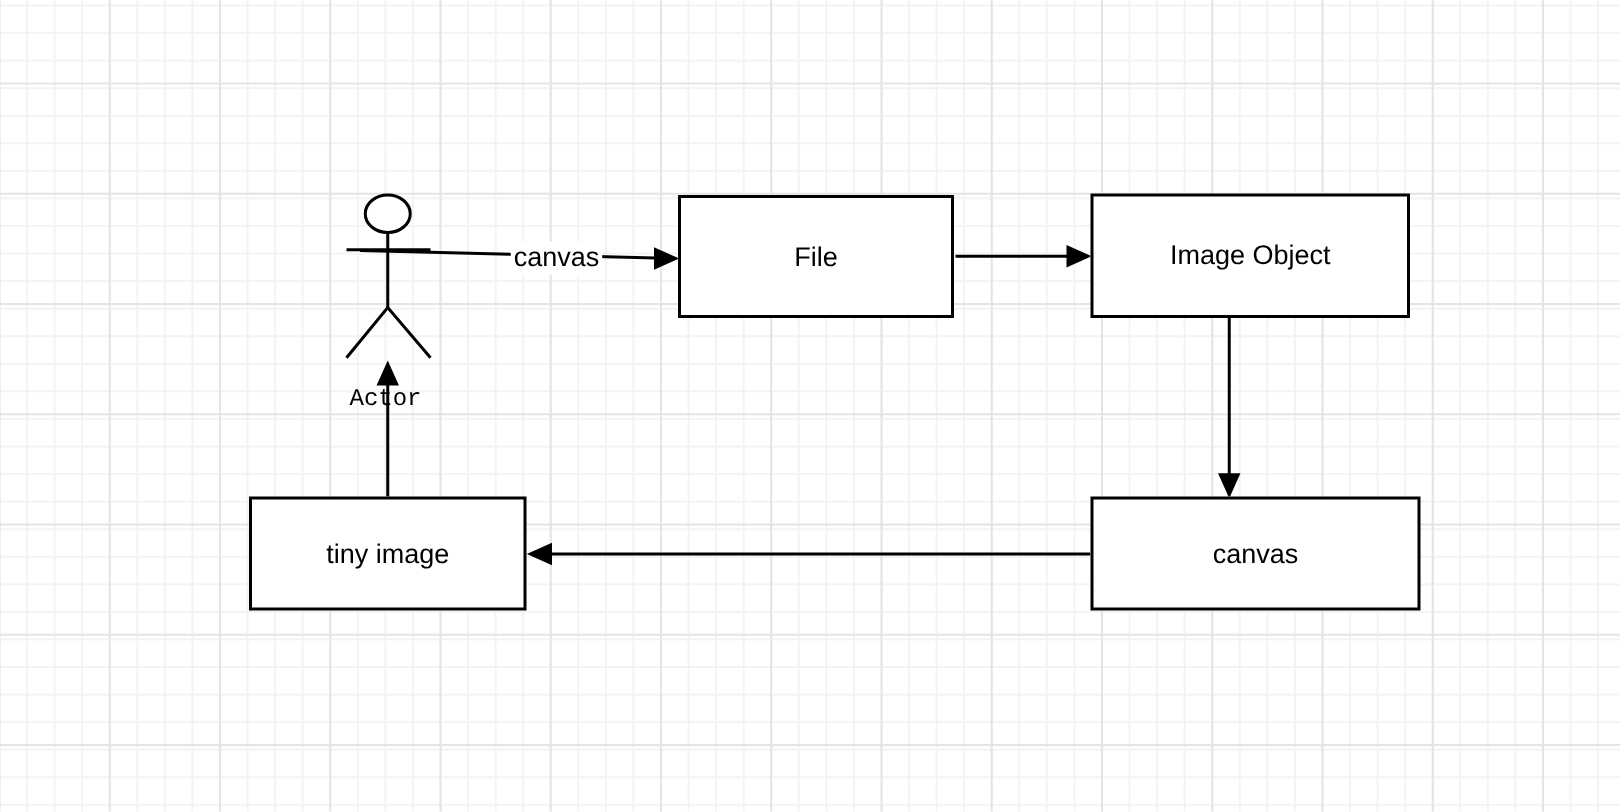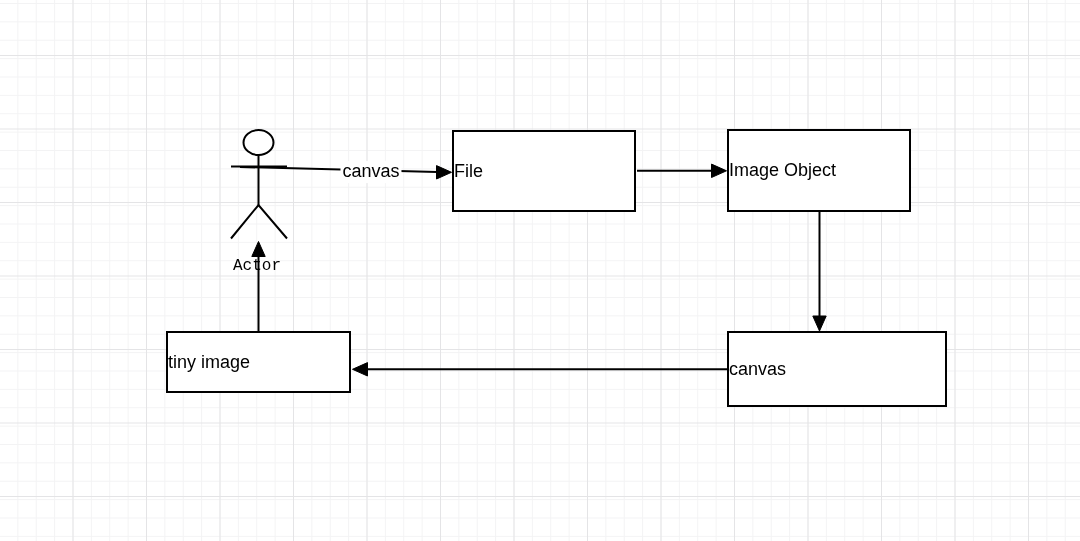--- a/index.html
+++ b/index.html
@@ -35,28 +35,28 @@
   .edges-layer{
     position:absolute;left:0;top:0;width:1080px;height:541px;
     pointer-events:none;
   }
   .edges-layer *{pointer-events:auto;}
   .node{
     position:absolute;
     box-sizing:border-box;
     border:2px solid var(--stroke);
     background:var(--node-fill);
-    display:flex;align-items:center;justify-content:flex-start;
+    display:flex;align-items:center;justify-content:center;
     font-size:18px;color:#000;
     text-align:center;
   }
   .node-file{left:452px;top:130px;width:184px;height:82px;}
-  .node-image-object{left:727px;top:129px;width:184px;height:83px;}
+  .node-image-object{left:727px;top:129px;width:213px;height:83px;}
   .node-canvas{left:727px;top:331px;width:220px;height:76px;}
-  .node-tiny-image{left:166px;top:331px;width:185px;height:62px;}
+  .node-tiny-image{left:166px;top:331px;width:185px;height:76px;}
   .edge-label{
     position:absolute;
     transform:translate(-50%,-50%);
     font-size:18px;color:#000;
     background:var(--node-fill);
     padding:1px 2px;
     white-space:nowrap;
     line-height:1.1;
   }
   .label-upload{left:371px;top:172px;}

